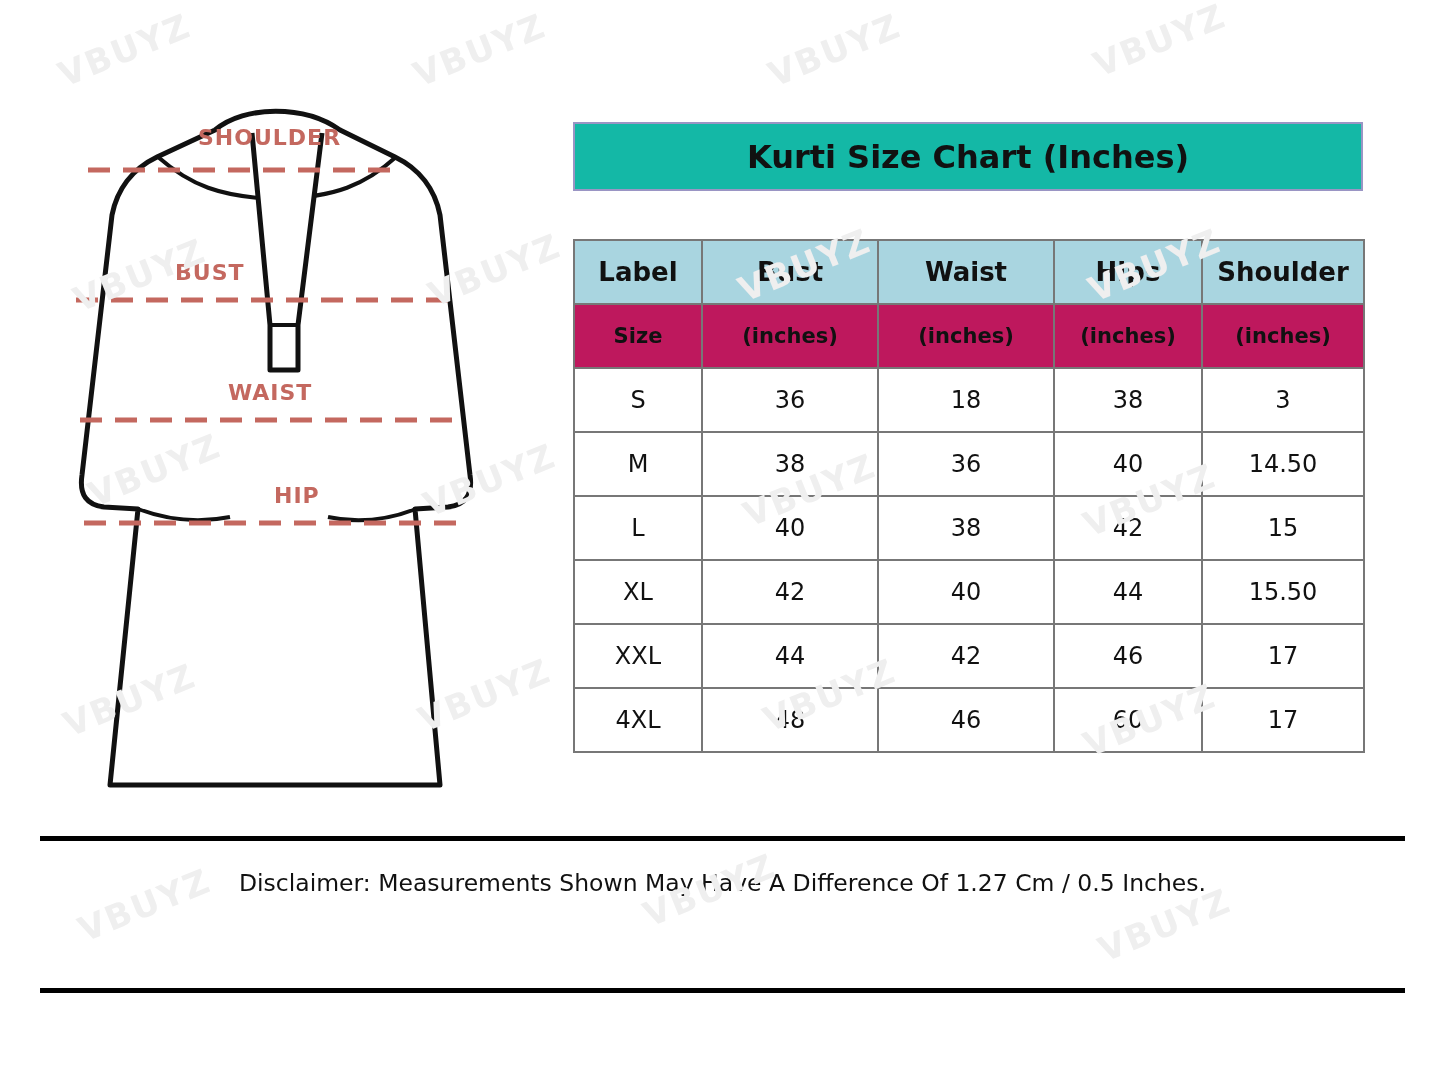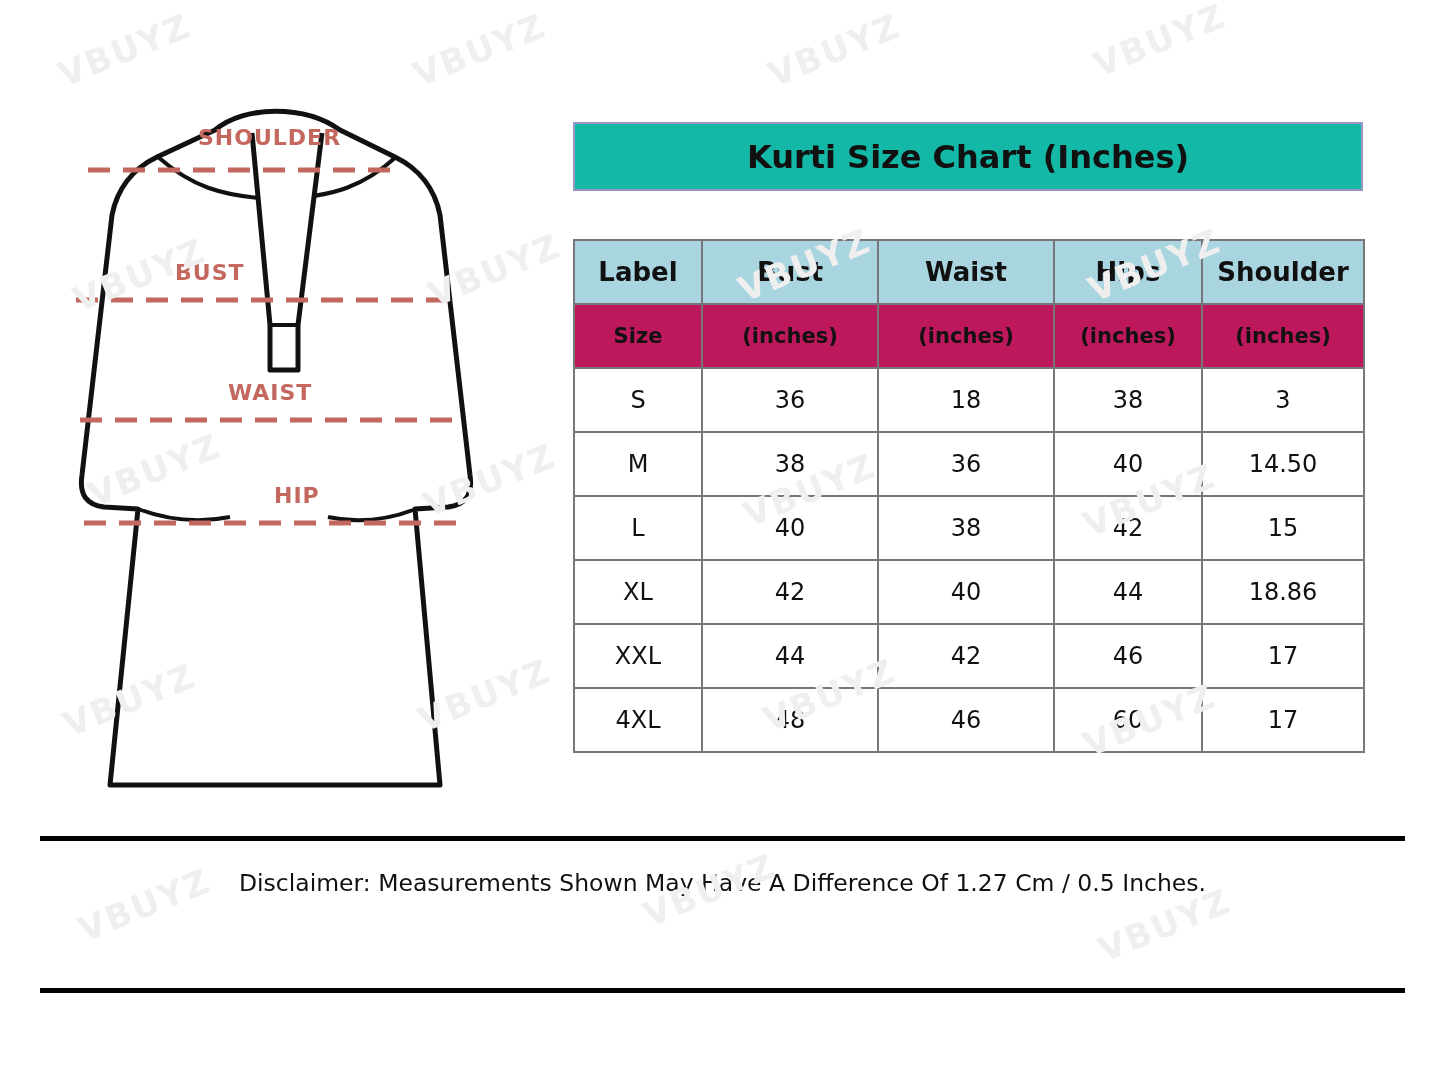--- a/index.html
+++ b/index.html
@@ -269,21 +269,21 @@
         <td>40</td>
         <td>38</td>
         <td>42</td>
         <td>15</td>
       </tr>
       <tr>
         <td>XL</td>
         <td>42</td>
         <td>40</td>
         <td>44</td>
-        <td>18.86</td>
+        <td>15.50</td>
       </tr>
       <tr>
         <td>XXL</td>
         <td>44</td>
         <td>42</td>
         <td>46</td>
         <td>17</td>
       </tr>
       <tr>
         <td>4XL</td>

